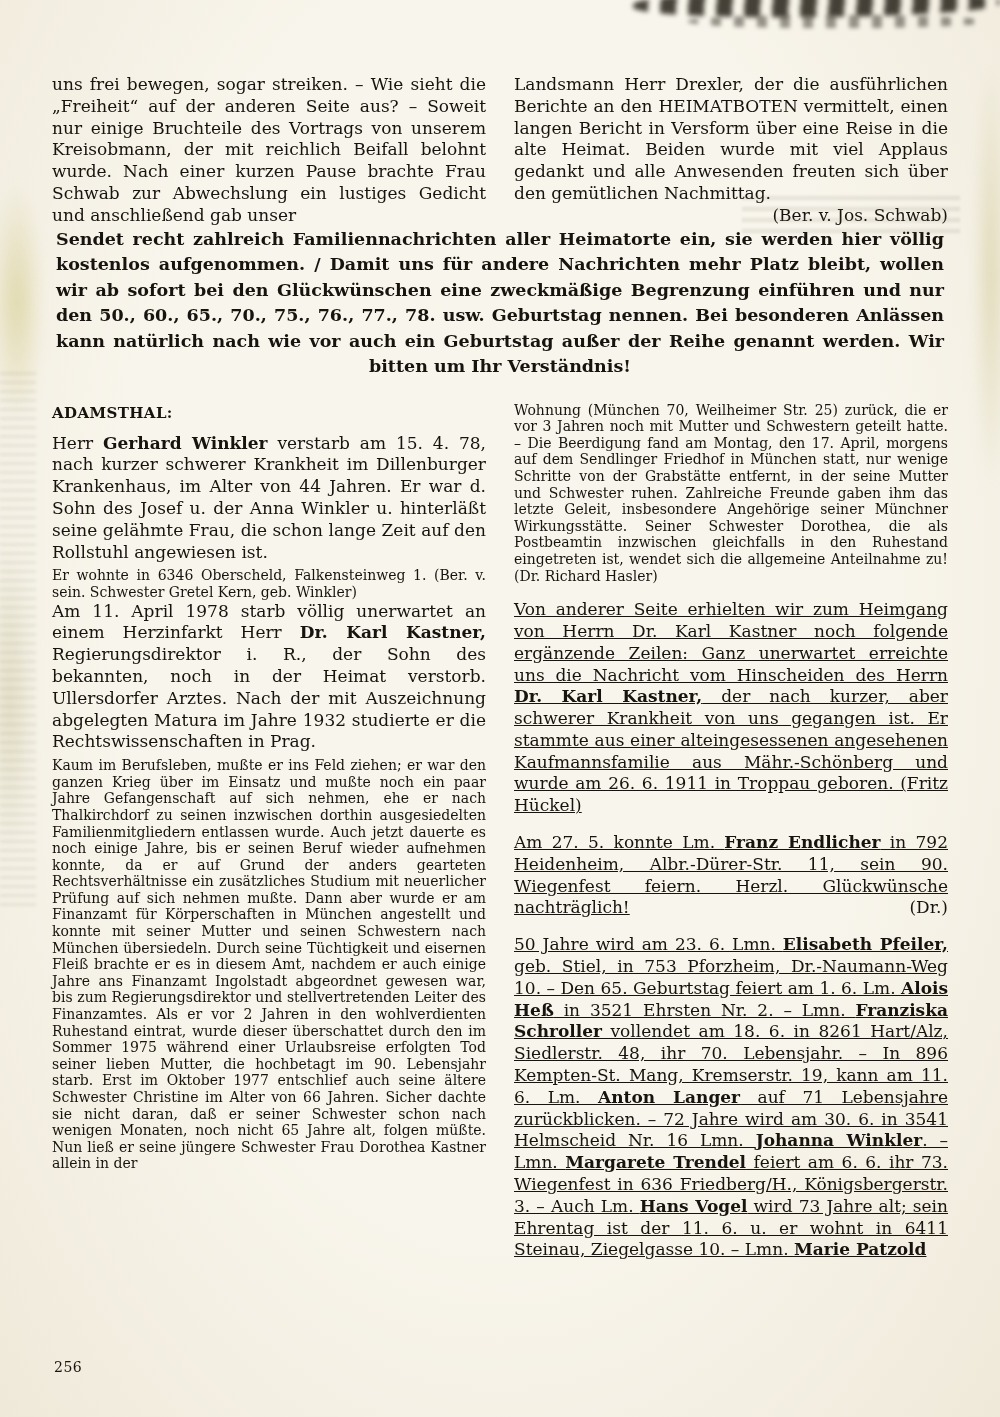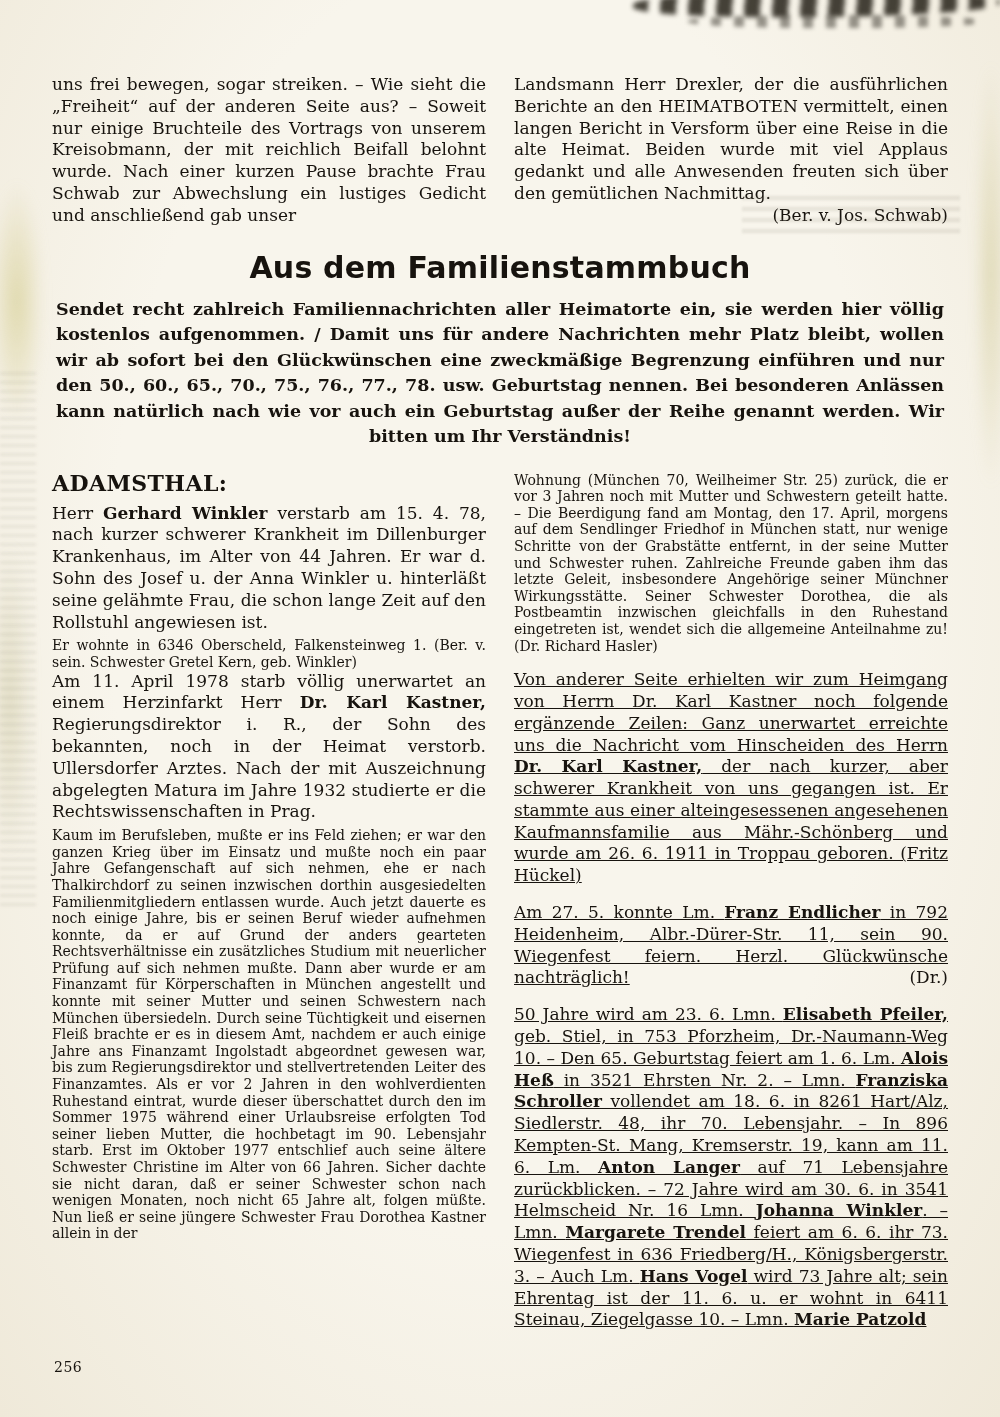--- a/index.html
+++ b/index.html
@@ -39,21 +39,21 @@
   }
   p.lead{
     font-weight:bold;
     font-size:17.5px;line-height:25.5px;
     text-align:justify;
     text-align-last:center;
     margin:0 4px 22px 4px;
     hyphens:auto;
   }
   h2.entry-heading{
-    font-size:22px;line-height:22px;
+    font-size:15px;line-height:22px;
     font-weight:bold;
     letter-spacing:.4px;
     margin:0 0 9px 0;
   }
   h2.entry-heading.later{margin-top:19px;}
   .gap-sm{margin-top:4px;}
   .gap-lg{margin-top:15px;text-decoration:underline;}
   .page-number{
     position:absolute;left:54px;bottom:42px;
     font-size:14px;letter-spacing:.5px;
@@ -112,21 +112,20 @@
   <div class="content">
 
     <section class="two-col">
       <p class="col body"><span>uns frei bewegen, sogar streiken. – Wie sieht die „Freiheit“ auf der anderen Seite aus? – Soweit nur einige Bruchteile des Vortrags von unserem Kreisobmann, der mit reichlich Beifall belohnt wurde. Nach einer kurzen Pause brachte Frau Schwab zur Abwechslung ein lustiges Gedicht und anschließend gab unser</span></p>
       <p class="col body">
         <span><span>Landsmann Herr Drexler, der die ausführlichen Berichte an den HEIMATBOTEN vermittelt, einen langen Bericht in Versform über eine Reise in die alte Heimat. Beiden wurde mit viel Applaus gedankt und alle Anwesenden freuten sich über den gemütlichen Nachmittag.</span></span>
         <span class="attrib">(Ber. v. Jos. Schwab)</span>
       </p>
     </section>
 
-    <h1 class="section-title">Aus dem Familienstammbuch</h1>
 
     <p class="lead">Sendet recht zahlreich Familiennachrichten aller Heimatorte ein, sie werden hier völlig kostenlos aufgenommen. / Damit uns für andere Nachrichten mehr Platz bleibt, wollen wir ab sofort bei den Glückwünschen eine zweckmäßige Begrenzung einführen und nur den 50., 60., 65., 70., 75., 76., 77., 78. usw. Geburtstag nennen. Bei besonderen Anlässen kann natürlich nach wie vor auch ein Geburtstag außer der Reihe genannt werden. Wir bitten um Ihr Verständnis!</p>
 
     <section class="two-col">
 
       <div class="col">
         <h2 class="entry-heading">ADAMSTHAL:</h2>
         <p class="body"><span>Herr </span><b>Gerhard Winkler</b><span> verstarb am 15. 4. 78, nach kurzer schwerer Krankheit im Dillenburger Krankenhaus, im Alter von 44 Jahren. Er war d. Sohn des Josef u. der Anna Winkler u. hinterläßt seine gelähmte Frau, die schon lange Zeit auf den Rollstuhl angewiesen ist.</span></p>
         <p class="fine gap-sm"><span>Er wohnte in 6346 Oberscheld, Falkensteinweg 1. (Ber. v. sein. Schwester Gretel Kern, geb. Winkler)</span></p>
 

